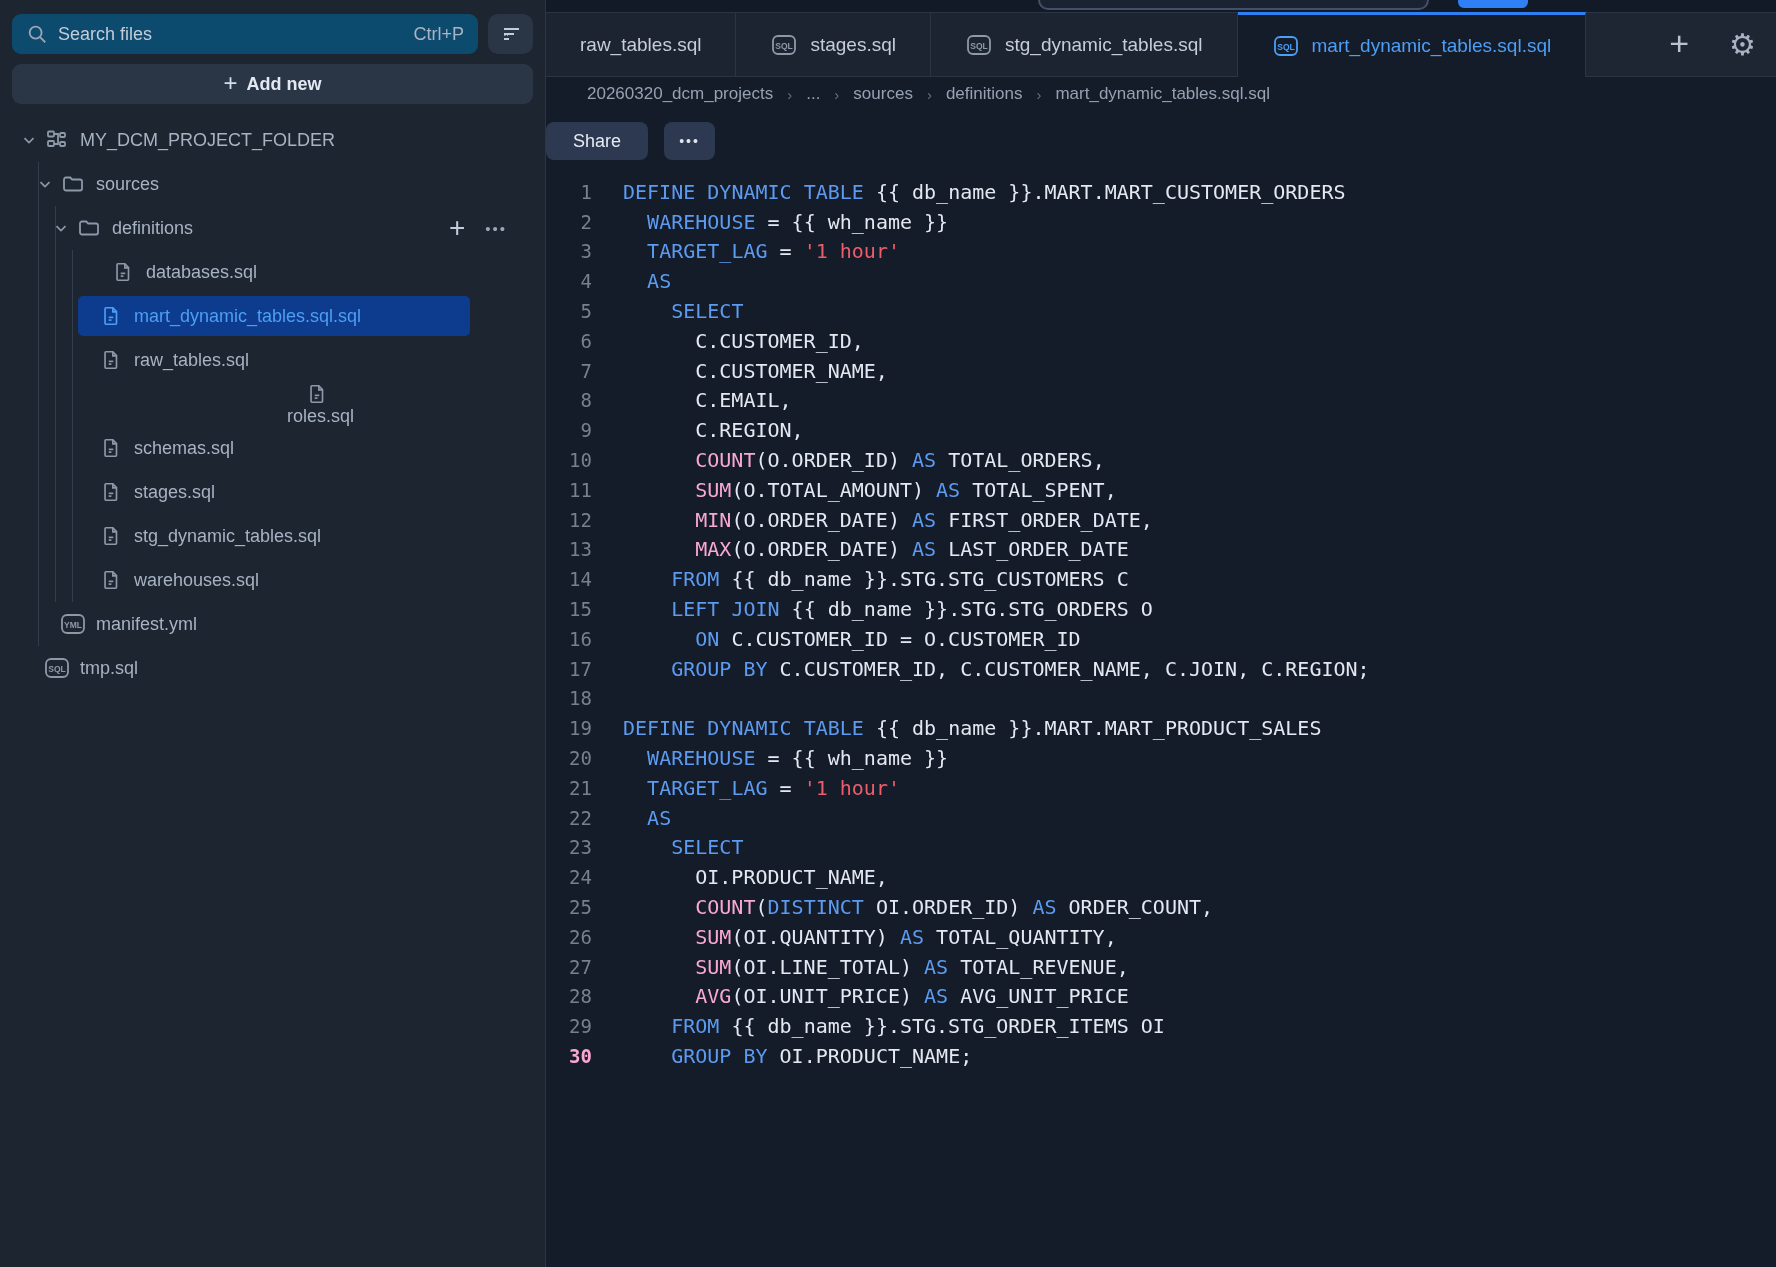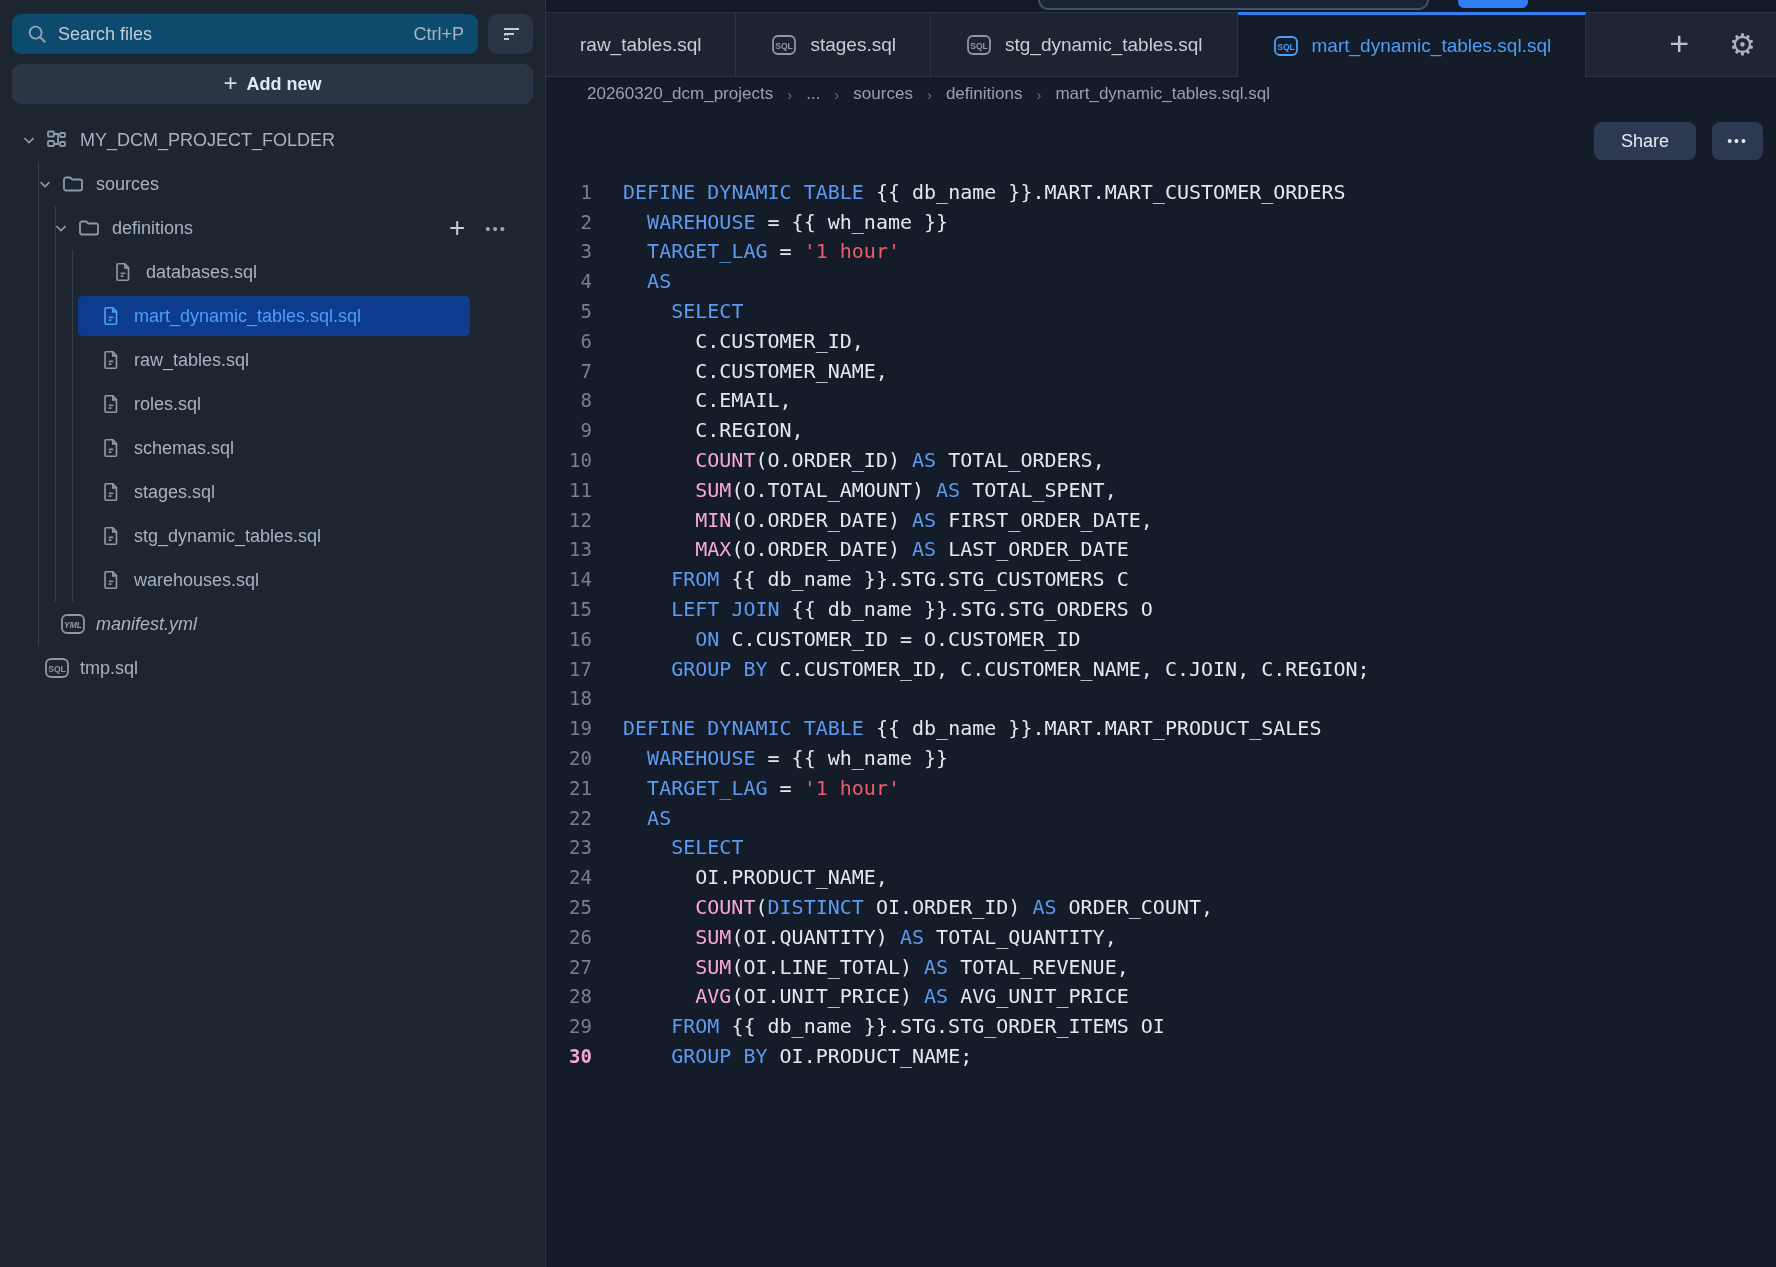--- a/index.html
+++ b/index.html
@@ -50,21 +50,21 @@
          border-top:1px solid #2a3444; border-bottom:1px solid #2a3444; white-space:nowrap; }
   .tab.active { background:#141b29; color:#4d9ef5; border-top:3px solid #2e7ff2; border-bottom:none; }
   .tabbar-rest { flex:1; background:#1e2634; border-top:1px solid #2a3444; border-bottom:1px solid #2a3444;
                  display:flex; align-items:center; justify-content:flex-end; gap:40px; padding-right:20px; }
   .newtab { font-size:34px; font-weight:300; color:#b9c2d0; line-height:1; margin-top:-4px; }
   .gear { font-size:30px; color:#a7b2c3; line-height:1; }
 
   .crumbs { height:34px; display:flex; align-items:center; gap:14px; padding-left:41px;
             background:#141b29; font-size:17px; color:#96a1b2; white-space:nowrap; }
   .crumbs .sep { color:#667183; font-size:15px; }
-  .actions-row { height:60px; display:flex; align-items:center; justify-content:flex-end;
+  .actions-row { height:60px; display:flex; align-items:center; justify-content:flex-start;
                  gap:16px; padding-right:13px; background:#141b29; }
   .btn-share { height:38px; padding:0 27px; background:#2c3950; border-radius:8px;
                color:#e7ecf4; font-size:18px; display:flex; align-items:center; }
   .btn-more { height:38px; width:51px; background:#2c3950; border-radius:8px; color:#dfe5ee;
               display:flex; align-items:center; justify-content:center; font-size:14px; letter-spacing:2px; }
 
   .code { flex:1; background:#141b29; padding-top:6px; overflow:hidden;
           font-family:"DejaVu Sans Mono", monospace; font-size:20px; }
   .cline { display:flex; height:29.8px; align-items:center; white-space:pre; }
   .lnum { width:46px; text-align:right; color:#76818f; font-size:19px; flex-shrink:0; }
@@ -184,21 +184,21 @@
           <span class="ticon" style="color: rgb(141, 152, 169);">
             <svg width="22" height="24" viewBox="0 0 24 24" fill="none" stroke="currentColor" stroke-width="1.8">
               <path d="M6.5 3h7.5l4 4.2V20a1 1 0 0 1-1 1h-10.5a1 1 0 0 1-1-1V4a1 1 0 0 1 1-1z"></path>
               <path d="M14 3v4.5h4.2"></path>
               <path d="M9.5 13.5h5"></path>
               <path d="M9.5 16.5h3"></path>
             </svg>
           </span>
           <span class="tlabel">raw_tables.sql</span>
         </div>
-        <div class="trow" style="padding-left: 96px;">
+        <div class="trow" style="padding-left: 96px; flex-direction: column;">
           <span class="ticon" style="color: rgb(141, 152, 169);">
             <svg width="22" height="24" viewBox="0 0 24 24" fill="none" stroke="currentColor" stroke-width="1.8">
               <path d="M6.5 3h7.5l4 4.2V20a1 1 0 0 1-1 1h-10.5a1 1 0 0 1-1-1V4a1 1 0 0 1 1-1z"></path>
               <path d="M14 3v4.5h4.2"></path>
               <path d="M9.5 13.5h5"></path>
               <path d="M9.5 16.5h3"></path>
             </svg>
           </span>
           <span class="tlabel">roles.sql</span>
         </div>
@@ -239,21 +239,21 @@
           <span class="ticon" style="color: rgb(141, 152, 169);">
             <svg width="22" height="24" viewBox="0 0 24 24" fill="none" stroke="currentColor" stroke-width="1.8">
               <path d="M6.5 3h7.5l4 4.2V20a1 1 0 0 1-1 1h-10.5a1 1 0 0 1-1-1V4a1 1 0 0 1 1-1z"></path>
               <path d="M14 3v4.5h4.2"></path>
               <path d="M9.5 13.5h5"></path>
               <path d="M9.5 16.5h3"></path>
             </svg>
           </span>
           <span class="tlabel">warehouses.sql</span>
         </div>
-        <div class="trow" style="padding-left: 32px; font-style: italic;">
+        <div class="trow" style="padding-left: 32px;">
           <span class="slot"></span>
           <span class="ticon" style="color: rgb(141, 152, 169);">
             <svg width="28" height="26" viewBox="0 0 28 26" fill="none" stroke="currentColor" stroke-width="1.8">
               <rect x="3" y="4" width="22" height="18" rx="5"></rect>
               <text x="14" y="16.8" text-anchor="middle" font-size="8.5" font-weight="bold" fill="currentColor" stroke="none" font-family="Liberation Sans, sans-serif">YML</text>
             </svg>
           </span>
           <span class="tlabel">manifest.yml</span>
         </div>
         <div class="trow" style="padding-left: 16px;">

